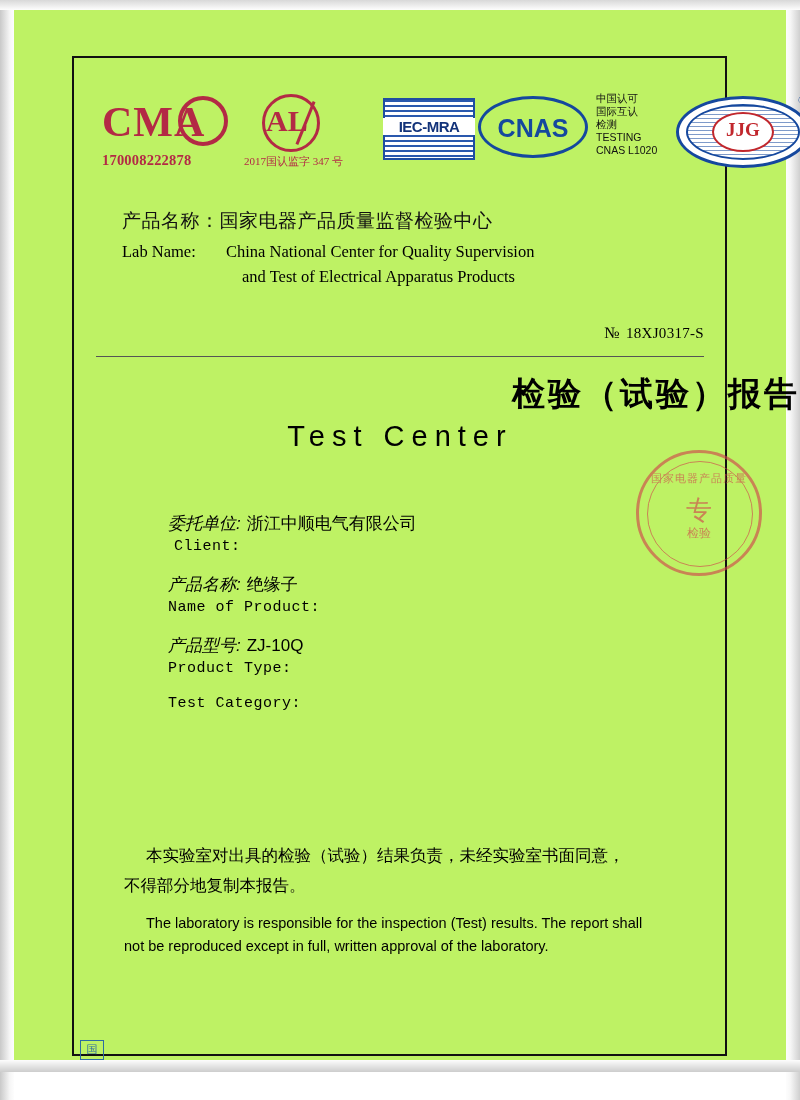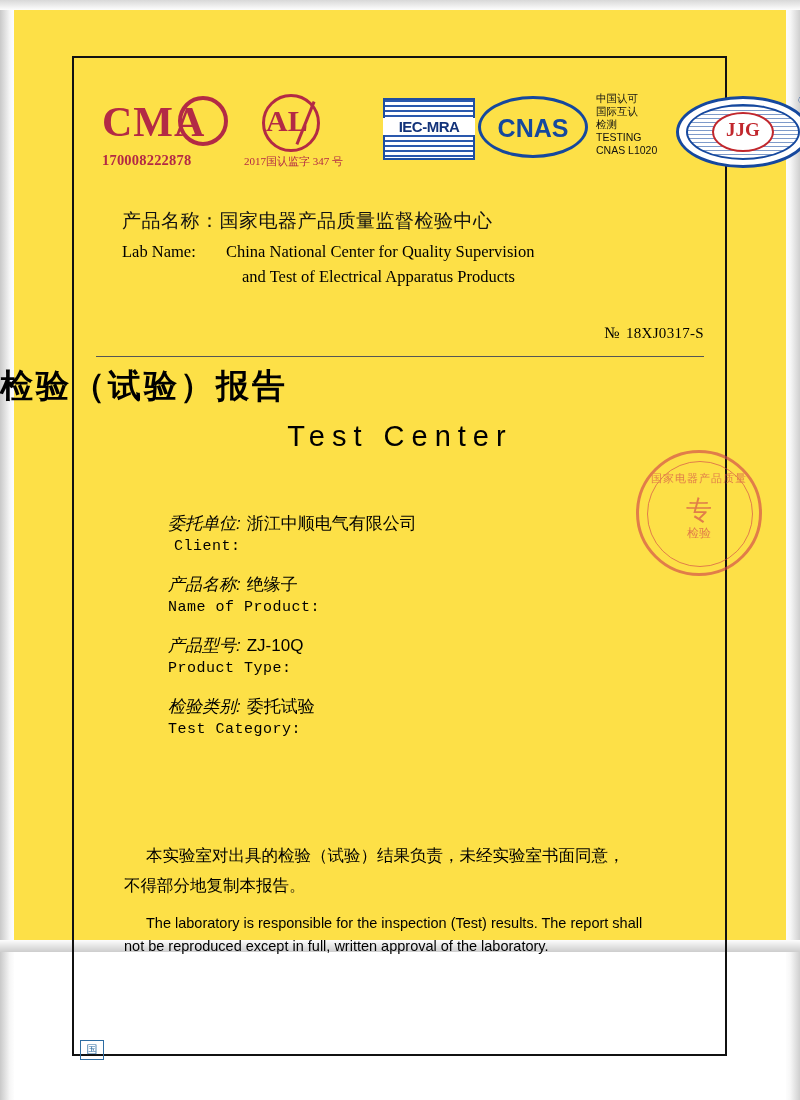--- a/index.html
+++ b/index.html
@@ -13,22 +13,22 @@
     font-family: "Liberation Serif", serif;
     color: #000;
     position: relative;
     overflow: hidden;
   }
 
   
   .page {
     position: absolute;
     left: 0; top: 0;
-    width: 800px; height: 952px;
-    background: #fde047;
+    width: 800px; height: 1072px;
+    background: #bef264;
   }
   .page-shadow-l {
     position: absolute; left: 0; top: 0; width: 14px; height: 1100px;
     background: linear-gradient(to right, #c9c9c9, #f6f6f6 70%, #fdfdfd);
   }
   .page-shadow-r {
     position: absolute; right: 0; top: 0; width: 14px; height: 1100px;
     background: linear-gradient(to left, #cfcfcf, #f7f7f7 70%, #fdfdfd);
   }
   .page-shadow-t {
@@ -205,22 +205,22 @@
   .repno .no { font-size: 16px; }
   .repno .val { margin-left: 6px; font-size: 15px; letter-spacing: 0.3px;}
 
   .rule {
     position: absolute; left: 96px; top: 356px;
     width: 608px; height: 1px; background: #555;
   }
 
   
   .title-cn {
-    position: absolute; left: 0; top: 364px; width: 800px;
-    text-align: left;
+    position: absolute; left: 0; top: 372px; width: 800px;
+    text-align: right;
     font-size: 33px; letter-spacing: 3px;
     font-family: "Liberation Sans", sans-serif;
     font-weight: 600;
   }
   .title-en {
     position: absolute; left: 0; top: 420px; width: 800px;
     text-align: center;
     font-size: 29px; letter-spacing: 7px;
     font-family: "Liberation Sans", sans-serif;
   }
@@ -394,23 +394,20 @@
     </div>
 
     <div class="field">
       <div class="field-cn">
         <span class="lbl">产品型号:</span><span class="val">ZJ-10Q</span>
       </div>
       <div class="field-en">Product Type:</div>
     </div>
 
     <div class="field">
-      <div class="field-cn">
-        <span class="lbl">检验类别:</span><span class="val">委托试验</span>
-      </div>
       <div class="field-en">Test Category:</div>
     </div>
 
   </div>
 
   <div class="stmt-cn">
     <div><span class="ind"></span><span>本实验室对出具的检验（试验）结果负责，未经实验室书面同意，</span></div>
     <div>不得部分地复制本报告。</div>
   </div>
 

